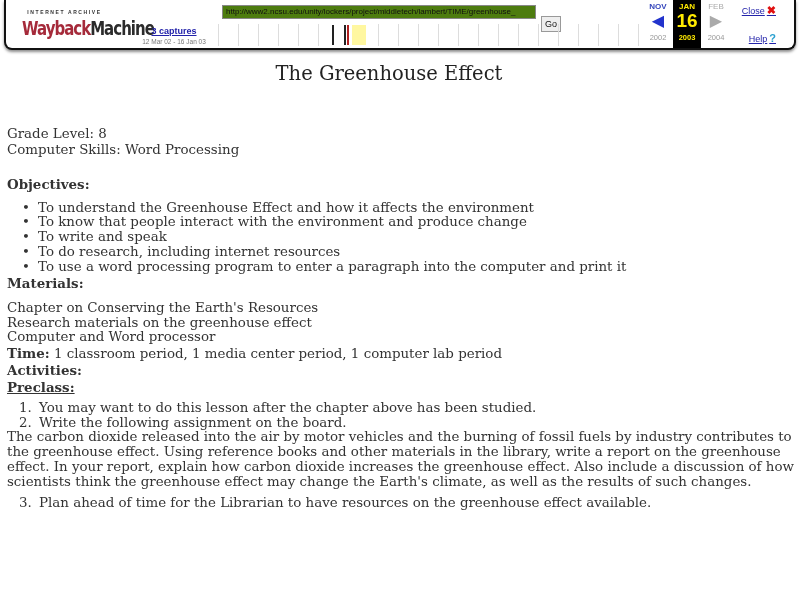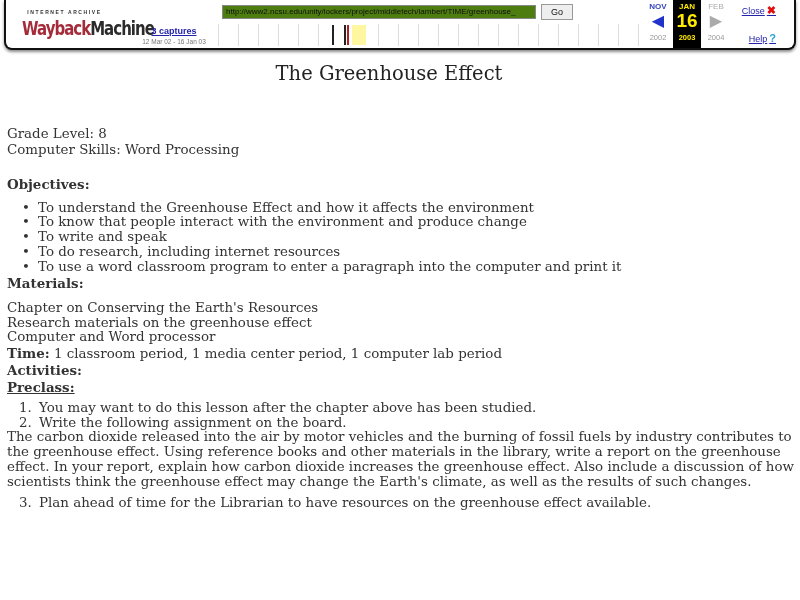--- a/index.html
+++ b/index.html
@@ -21,21 +21,21 @@
     .wb-logo .wm .way { color: #a52a3a; }
     .wb-logo .wm .mac { color: #2b2b2b; }
 
     .wb-url {
       position: absolute; left: 216px; top: 5px; width: 314px; height: 14px;
       border: 1px solid #888; background: #4d7c0f;
       font-size: 8px; line-height: 12px; padding-left: 3px; color: #111;
       white-space: nowrap; overflow: hidden;
     }
     .wb-go {
-      position: absolute; left: 535px; top: 4px; width: 32px; height: 16px;
+      position: absolute; left: 535px; top: 16px; width: 20px; height: 16px;
       border: 1px solid #999; background: #eee; font-size: 9px;
       text-align: center; line-height: 14px; color: #111; cursor: pointer;
     }
     .wb-captures { position: absolute; left: 130px; top: 26px; width: 76px; text-align: center; }
     .wb-captures a { font-size: 9px; color: #2222aa; text-decoration: underline; font-weight: bold; display: block; }
     .wb-captures .range { font-size: 6.5px; color: #777; display: block; margin-top: 2px; }
 
     .wb-timeline { position: absolute; left: 210px; top: 24px; width: 424px; height: 22px; }
     .wb-timeline .tick { position: absolute; top: 0; width: 1px; height: 22px; background: #ddd; }
     .wb-timeline .cap { position: absolute; top: 1px; width: 2px; height: 20px; background: #222; }
@@ -155,21 +155,21 @@
 <div class="content">
   <span class="info-line">Grade Level: 8</span>
   <span class="info-line">Computer Skills: Word Processing</span>
 
   <p class="sec bold" style="margin-top:18px;">Objectives:</p>
   <ul class="obj">
     <li>To understand the Greenhouse Effect and how it affects the environment</li>
     <li>To know that people interact with the environment and produce change</li>
     <li>To write and speak</li>
     <li>To do research, including internet resources</li>
-    <li>To use a word classroom program to enter a paragraph into the computer and print it</li>
+    <li>To use a word processing program to enter a paragraph into the computer and print it</li>
   </ul>
 
   <p class="materials-head bold">Materials:</p>
   <div class="materials">
     <span class="info-line">Chapter on Conserving the Earth's Resources</span>
     <span class="info-line">Research materials on the greenhouse effect</span>
     <span class="info-line">Computer and Word processor</span>
   </div>
 
   <p class="time"><b>Time:</b><span> 1 classroom period, 1 media center period, 1 computer lab period</span></p>

